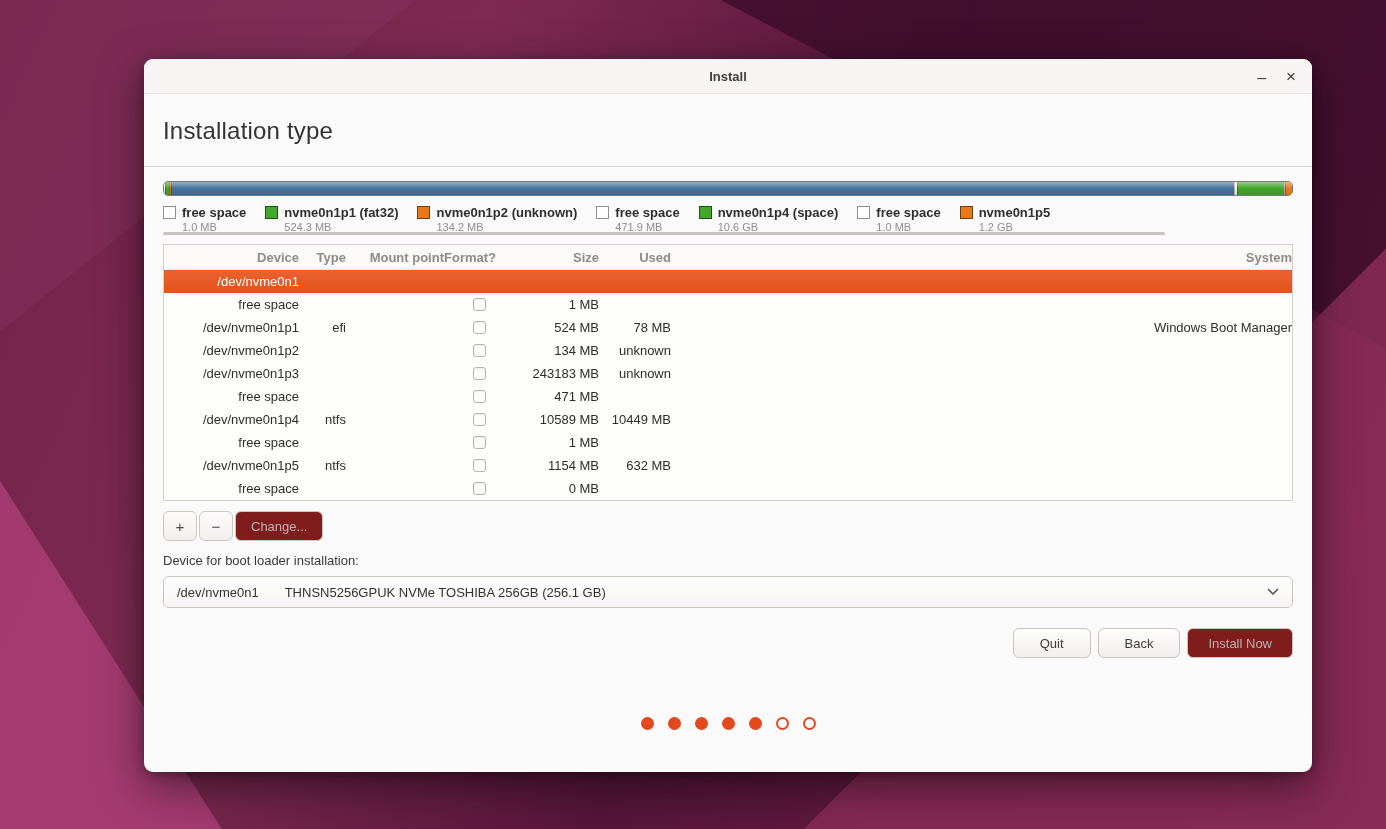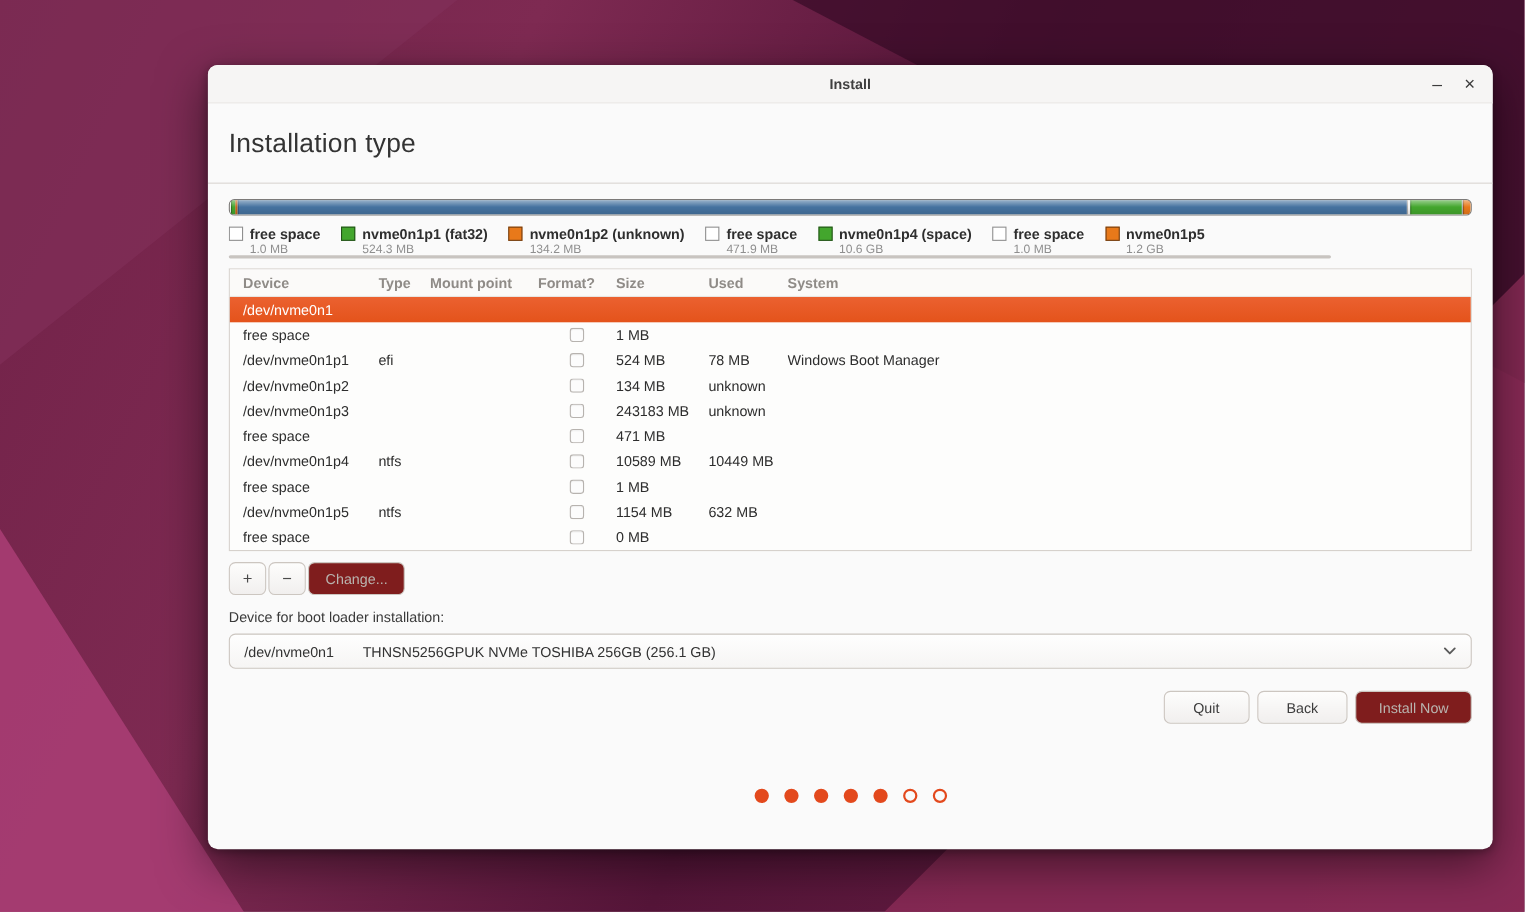--- a/index.html
+++ b/index.html
@@ -12,21 +12,20 @@
   .bg-tl{clip-path:polygon(0 0,30% 0,0 40%);background:#82305a;opacity:.6;}
   .bg-tr{clip-path:polygon(52% 0,100% 0,100% 42%);background:#3a0c28;opacity:.75;}
   .bg-br{clip-path:polygon(100% 30%,100% 100%,58% 100%);background:#8e2d59;opacity:.8;}
   .bg-bl{clip-path:polygon(0 58%,16% 100%,0 100%);background:#b2427b;opacity:.75;}
 
   .window{
     position:absolute;left:144px;top:59px;width:1168px;height:713px;
     background:#fafafa;border-radius:9px;overflow:hidden;
     box-shadow:0 14px 44px rgba(0,0,0,.5),0 2px 8px rgba(0,0,0,.3);
     color:#3d3d3d;
-    margin-left:45px;
   }
   .titlebar{
     height:34px;display:flex;align-items:center;justify-content:center;position:relative;
     background:#f6f5f4;border-bottom:1px solid #ebe8e5;
   }
   .title{font-size:13px;font-weight:bold;color:#3f3f3f;}
   .controls{position:absolute;right:16px;top:0;height:34px;display:flex;align-items:center;gap:20px;}
   .winbtn{border:none;background:transparent;padding:0;color:#3c3c3c;cursor:pointer;line-height:1;font-family:inherit;}
   .winbtn.min{font-size:16px;margin-top:4px;}
   .winbtn.close{font-size:17px;}
@@ -50,21 +49,21 @@
   .legend{margin-top:9px;display:flex;gap:19px;overflow:hidden;white-space:nowrap;height:29px;}
   .legend-item{display:flex;align-items:flex-start;flex:none;}
   .legend-swatch{width:13px;height:13px;box-sizing:border-box;border:1px solid rgba(0,0,0,.5);margin:1px 6px 0 0;}
   .legend-swatch.outlined{border-color:#8f8f8f;}
   .legend-col{display:flex;flex-direction:column;}
   .legend-label{font-size:13px;font-weight:bold;color:#2e2e2e;line-height:15px;}
   .legend-size{font-size:11px;color:#8f8f8f;line-height:13px;margin-top:1px;}
   .legend-scroll{height:3px;width:1002px;background:#c8c4c0;border-radius:2px;margin-top:-2px;position:relative;z-index:2;}
 
   .ptable{margin-top:9px;border:1px solid #d6d1cc;background:#fdfdfc;box-sizing:border-box;}
-  .thead,.trow{display:grid;grid-template-columns:135px 47px 98px 71px 84px 72px 1fr;align-items:center;}
+  .thead,.trow{display:grid;grid-template-columns:135px 47px 98px 71px 84px 72px 1fr;align-items:center;text-align:right;}
   .thead{height:24px;border-bottom:1px solid #e8e5e2;background:#fbfaf9;color:#8f8b87;font-weight:bold;}
   .trow{height:23px;color:#2d2d2d;cursor:default;}
   .tcell{font-size:13px;white-space:nowrap;overflow:hidden;}
   .c-device{padding-left:12px;}
   .c-format{display:flex;align-items:center;justify-content:center;}
   .thead .c-format{justify-content:flex-start;}
   .trow.selected{background:linear-gradient(180deg,#eb6130,var(--selected-row,#e4531b));color:#fff;}
   .checkbox{
     width:13px;height:13px;box-sizing:border-box;border:1px solid #b7b3af;border-radius:3px;
     background:#fcfcfc;box-shadow:inset 0 1px 1px rgba(0,0,0,.05);cursor:pointer;

